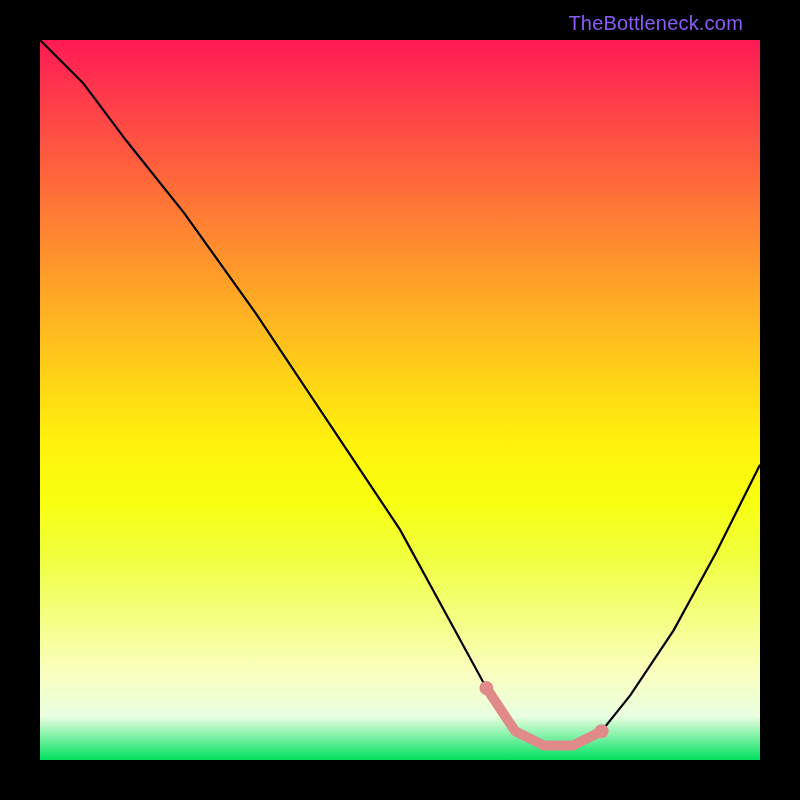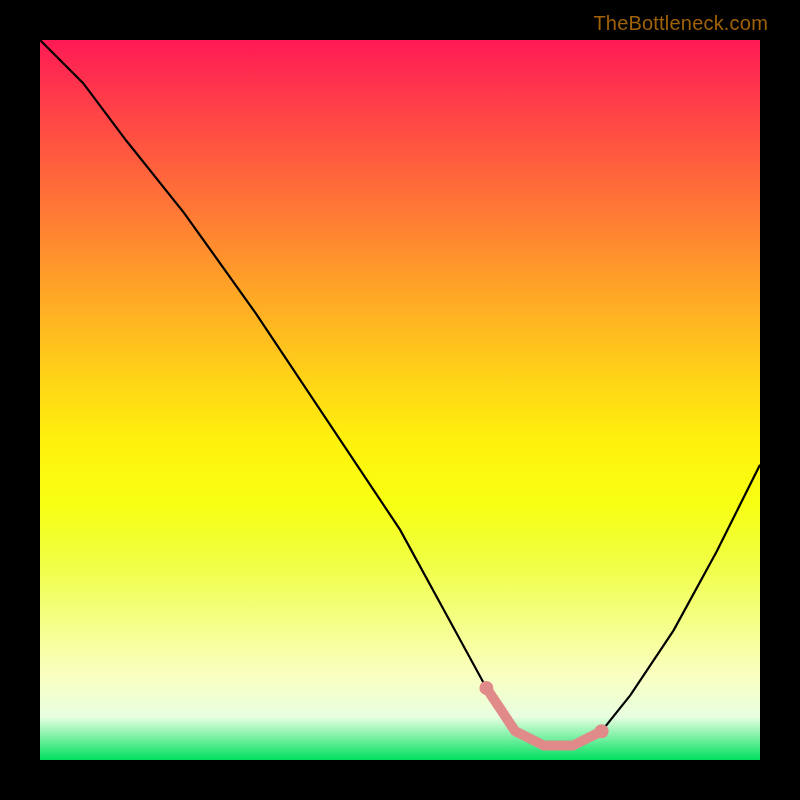--- a/index.html
+++ b/index.html
@@ -43,22 +43,22 @@
       #f8ff10 64%,
       #f0ff40 72%,
       #f4ff80 80%,
       #faffc0 88%,
       #e8ffe0 94%,
       #00e060 100%);
   }
   .watermark {
     position: absolute;
     top: 12px;
-    right: 32px;
-    color: #a16207;
+    right: 57px;
+    color: #8b5cf6;
     font-size: 20px;
     font-weight: 400;
     letter-spacing: 0.2px;
   }
   svg.curve {
     position: absolute;
     left: 0;
     top: 0;
     width: 720px;
     height: 720px;

